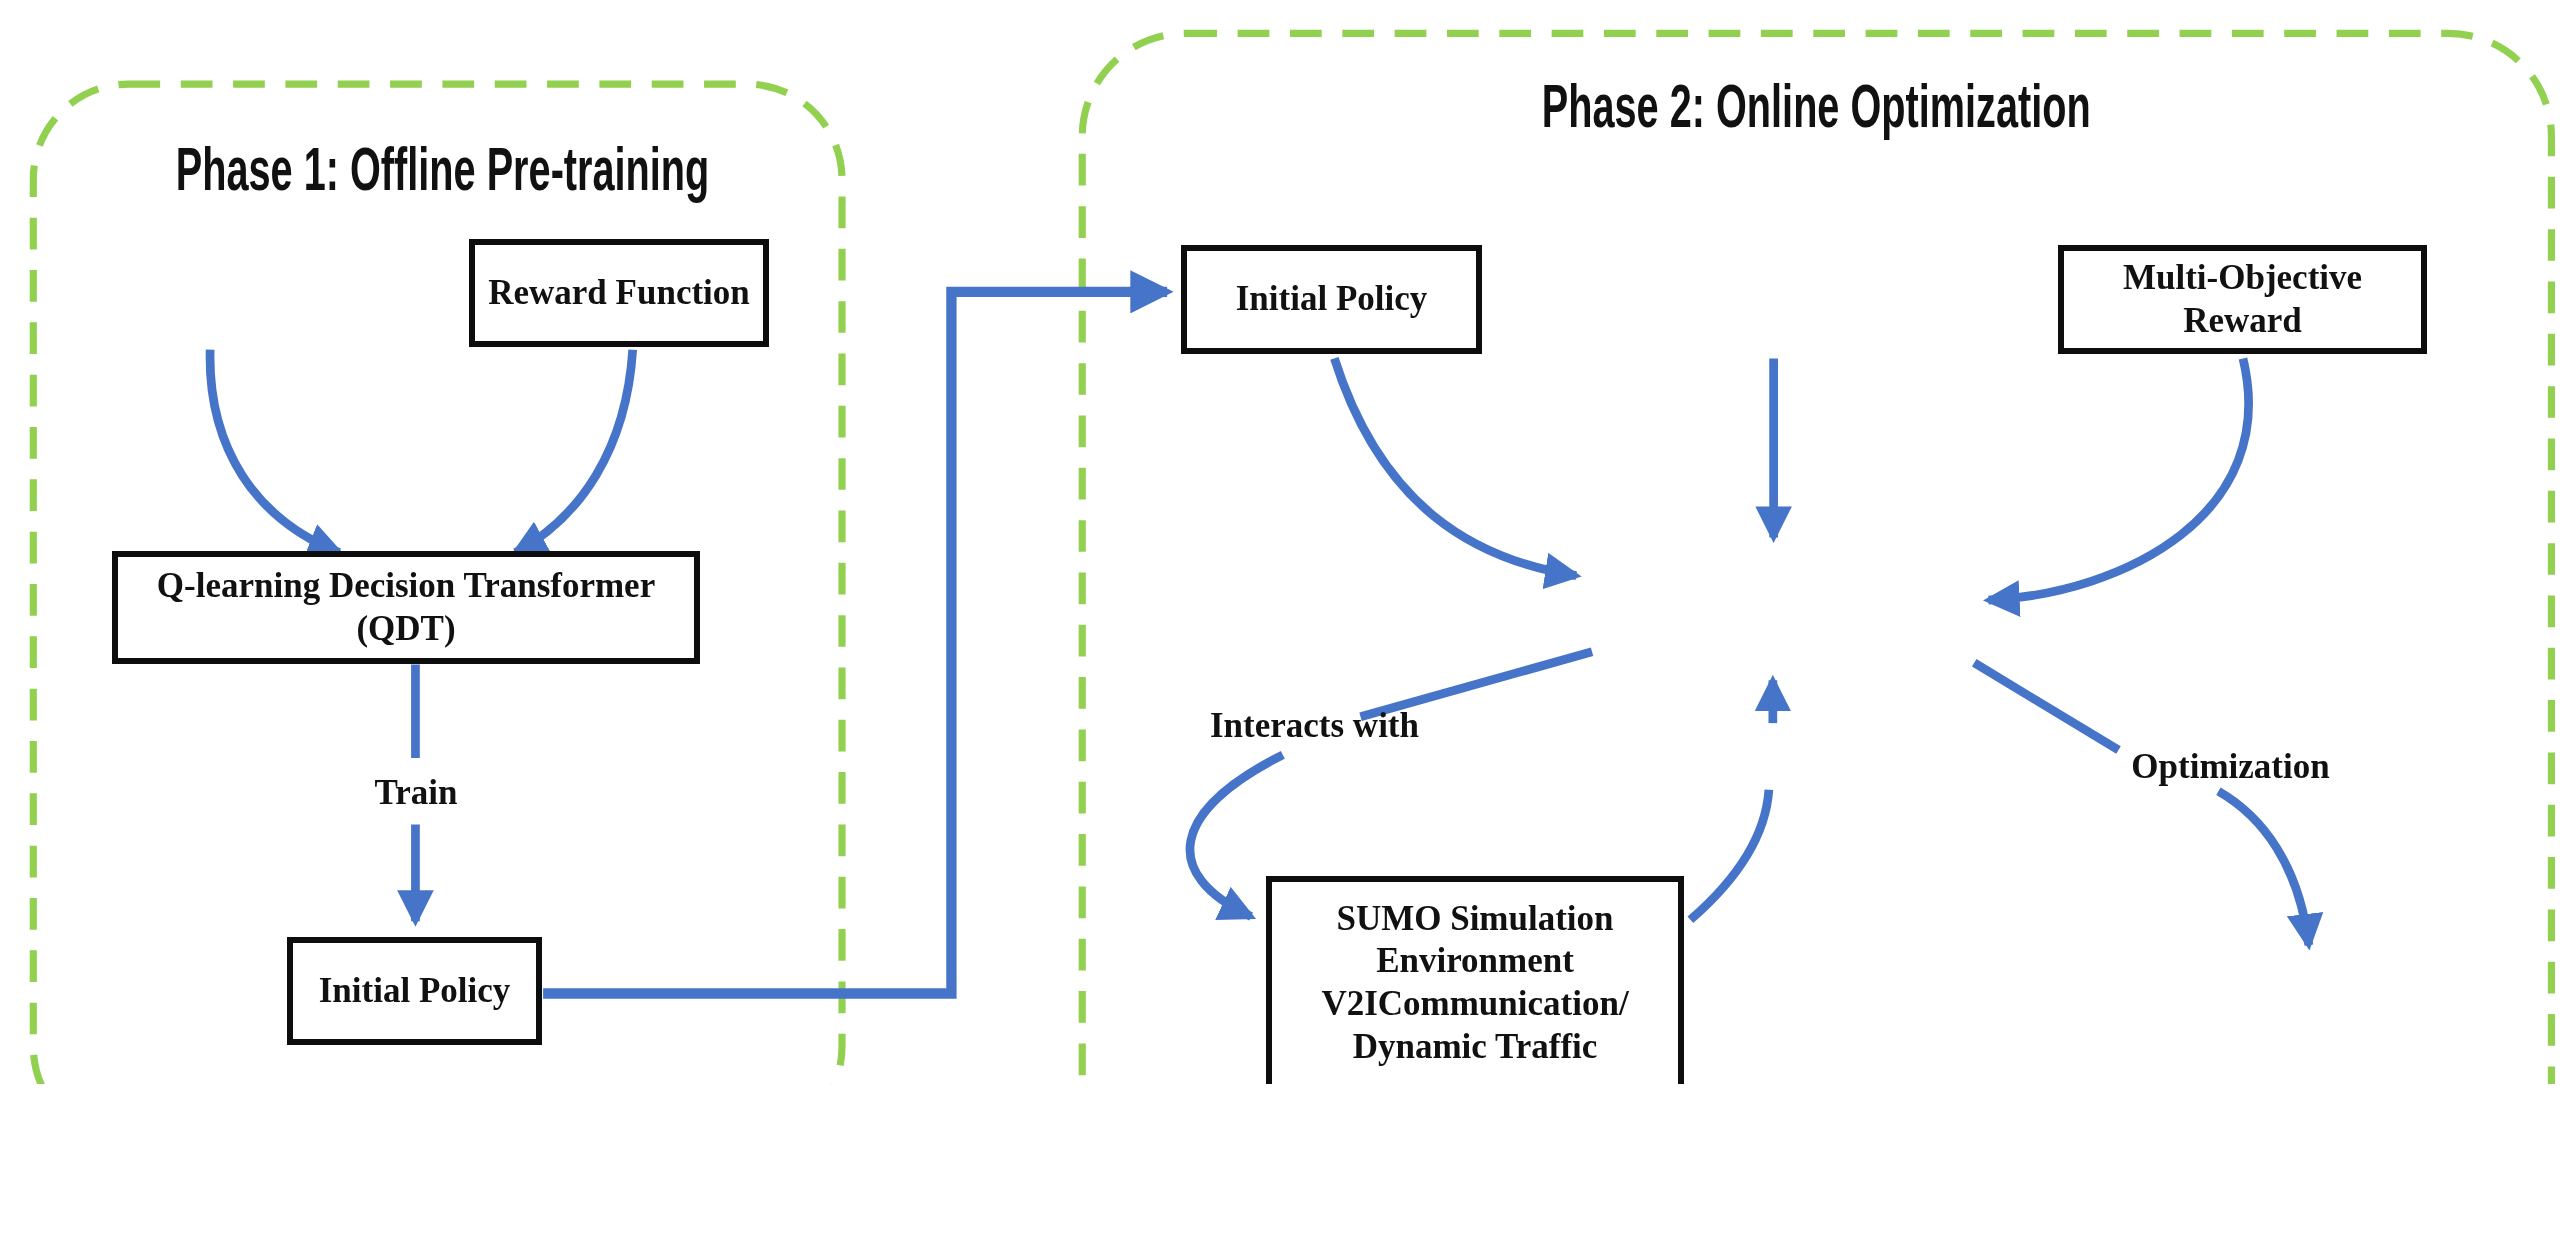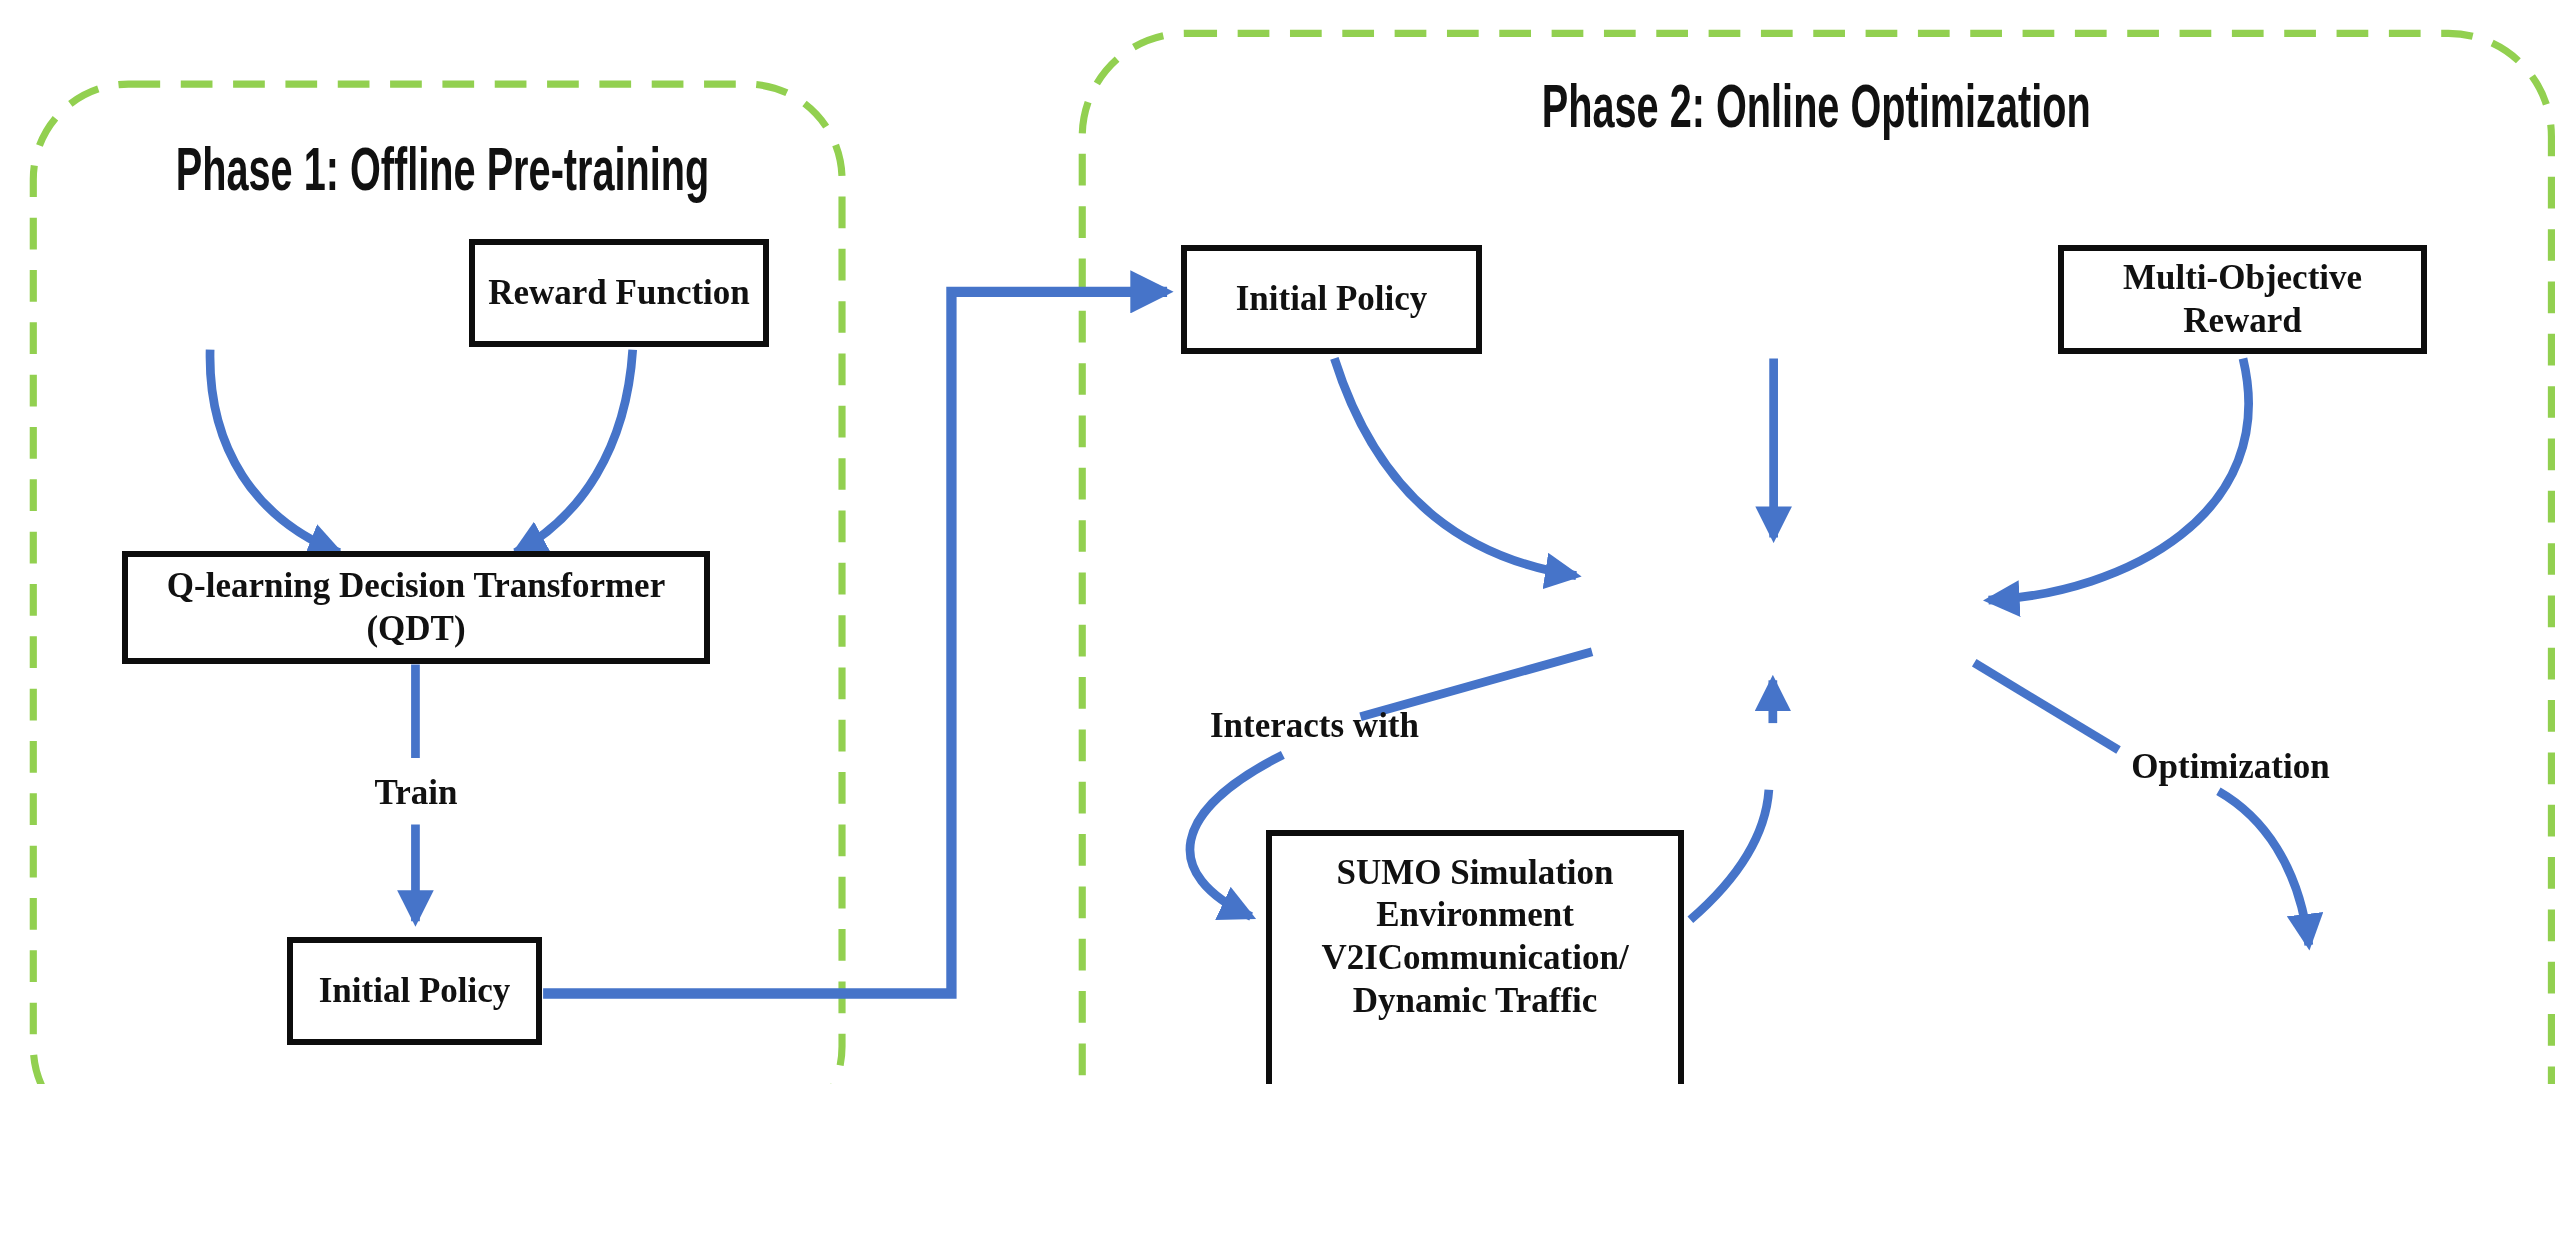--- a/index.html
+++ b/index.html
@@ -101,41 +101,41 @@
   </svg>
 
   <div class="phase-title" style="left:33px;top:136px;width:793px">Phase 1: Offline Pre-training</div>
   <div class="phase-title" style="left:1399px;top:73px;width:793px">Phase 2: Online Optimization</div>
 
 
   <div class="node" style="left:469px;top:239px;width:300px;height:108px">
     <span>Reward Function</span>
   </div>
 
-  <div class="node" style="left:122px;top:551px;width:588px;height:113px">
+  <div class="node" style="left:112px;top:551px;width:588px;height:113px">
     <span>Q-learning Decision Transformer</span>
     <span>(QDT)</span>
   </div>
 
   <div class="node" style="left:287px;top:937px;width:255px;height:108px">
     <span>Initial Policy</span>
   </div>
 
   <div class="node" style="left:1181px;top:245px;width:301px;height:109px">
     <span>Initial Policy</span>
   </div>
 
 
   <div class="node" style="left:2058px;top:245px;width:369px;height:109px">
     <span>Multi-Objective</span>
     <span>Reward</span>
   </div>
 
 
-  <div class="node" style="left:1266px;top:830px;width:418px;height:262px;padding-bottom:48px">
+  <div class="node" style="left:1266px;top:876px;width:418px;height:262px;padding-bottom:48px">
     <span>SUMO Simulation</span>
     <span>Environment</span>
     <span>V2ICommunication/</span>
     <span>Dynamic Traffic</span>
   </div>
 
 
   <div class="edge-label" style="left:297px;top:774px;width:238px">Train</div>
   <div class="edge-label" style="left:1156px;top:707px;width:317px">Interacts with</div>
   <div class="edge-label" style="left:2072px;top:748px;width:317px">Optimization</div>

